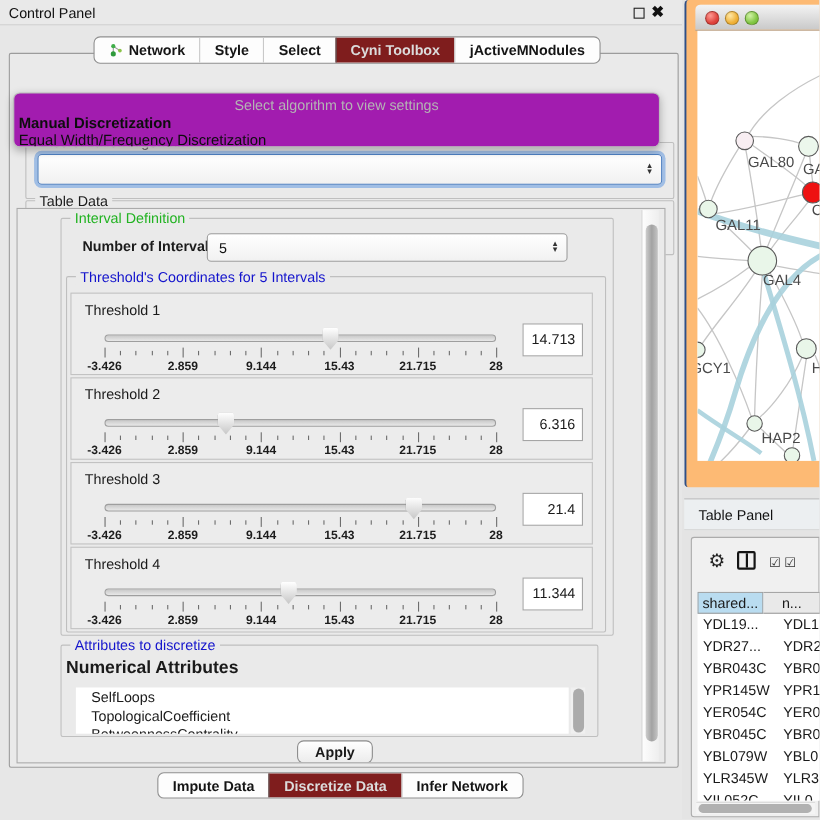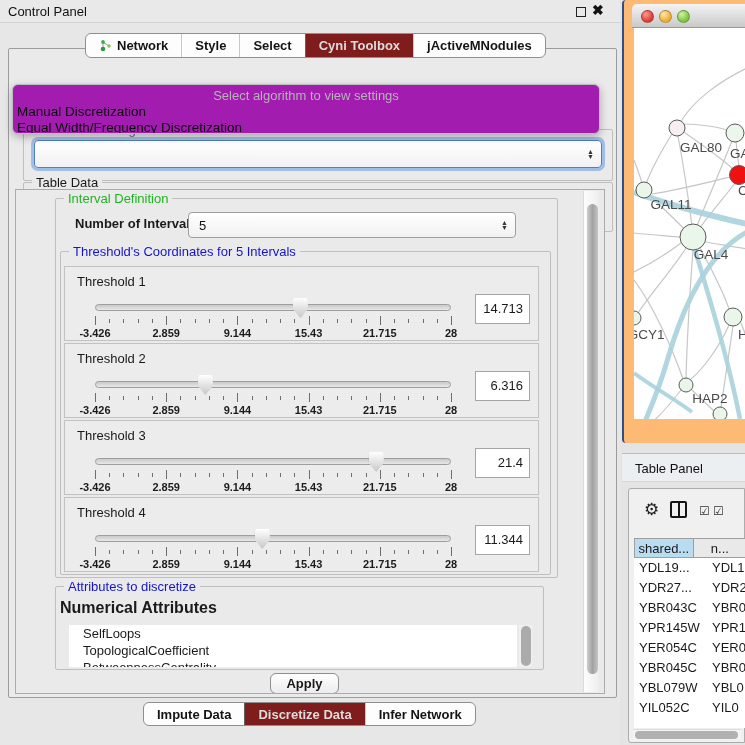--- a/index.html
+++ b/index.html
@@ -66,21 +66,21 @@
   #top-tabbar { left:85px; top:33px; height:25px; }
   #bottom-tabbar { left:143px; top:702px; height:24px; }
   .bartab { display:flex; align-items:center; gap:5px; padding:0 13px; font-size:13px; font-weight:bold; color:#141414; border-left:1px solid #c9c9c9; height:100%; white-space:nowrap; }
   .bartab:first-child { border-left:none; }
   .bartab.sel { background:#7f1d1d; color:#dcdcdc; border-left-color:#616161; }
 
   
   #algo-popup { position:absolute; left:12px; top:84px; width:588px; height:50px; background:#a21caf; border:1px solid #bcbcbc; border-radius:6px; box-shadow:0 3px 8px rgba(0,0,0,.28); z-index:50; overflow:hidden; }
   #popup-hint { position:absolute; left:0; top:3px; width:100%; text-align:center; font-size:13px; color:#b4b4b4; }
   .popup-opt { position:absolute; left:4px; font-size:13.5px; color:#0d0d0d; white-space:nowrap; }
-  .popup-opt.bold { font-weight:normal; }
+  .popup-opt.bold { font-weight:bold; }
 
   
   #net-window { position:absolute; left:622px; top:0; width:123px; height:443px; background:#fdba74; border-left:2px solid #2e4f87; border-radius:4px 0 0 4px; }
   #net-titlebar { position:absolute; left:8px; top:4px; width:115px; height:24px; background:linear-gradient(#f4f4f4,#c9c9c9); border-bottom:1px solid #9a9a9a; border-radius:5px 0 0 0; }
   .tl { position:absolute; top:5.5px; width:13px; height:13px; border-radius:50%; border:1px solid rgba(0,0,0,.25); }
   #tl-red   { left:9px;  background:radial-gradient(circle at 35% 30%, #ff9a93, #dd3f38 65%); }
   #tl-yellow{ left:27px; background:radial-gradient(circle at 35% 30%, #ffe9a8, #eeae32 65%); }
   #tl-green { left:45px; background:radial-gradient(circle at 35% 30%, #d2f3a8, #7ec43f 65%); }
   #net-canvas { position:absolute; left:10px; top:28px; width:113px; height:391px; background:#fff; overflow:hidden; }
 
@@ -479,20 +479,24 @@
         </div>
         <div class="t-row">
           <div class="t-cell c1">YBR045C</div>
           <div class="t-cell c2">YBR0</div>
         </div>
         <div class="t-row">
           <div class="t-cell c1">YBL079W</div>
           <div class="t-cell c2">YBL0</div>
         </div>
         <div class="t-row">
+          <div class="t-cell c1">YLR345W</div>
+          <div class="t-cell c2">YLR3</div>
+        </div>
+        <div class="t-row">
           <div class="t-cell c1">YIL052C</div>
           <div class="t-cell c2">YIL0</div>
         </div>
       </div>
   </div>
   <div id="tw-hsb">
       <div id="tw-hsb-thumb"></div>
     </div>
 </div>
 

